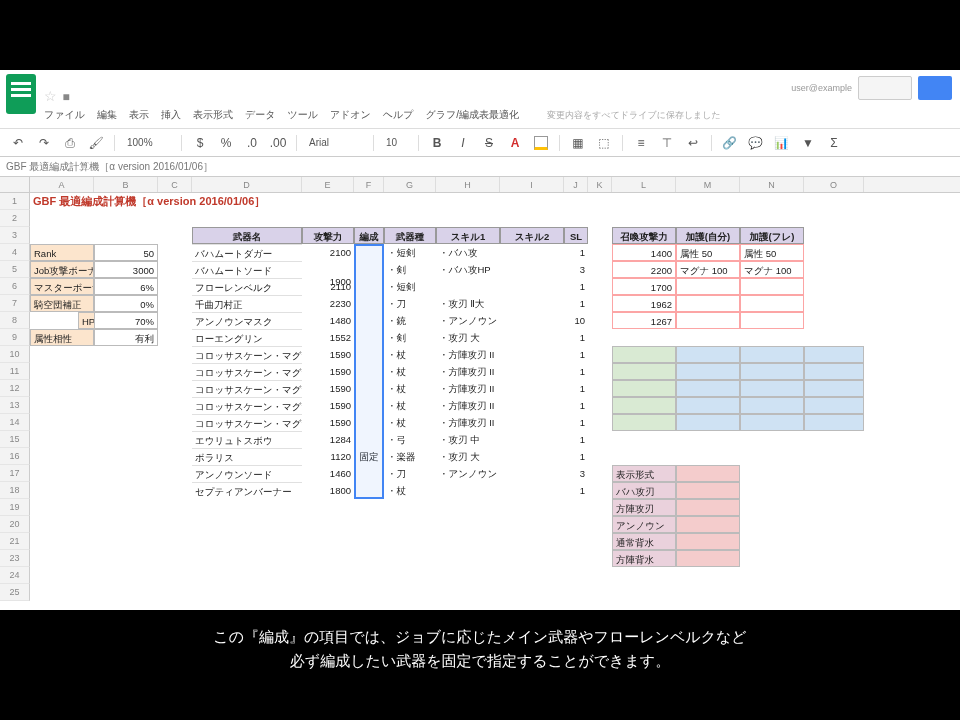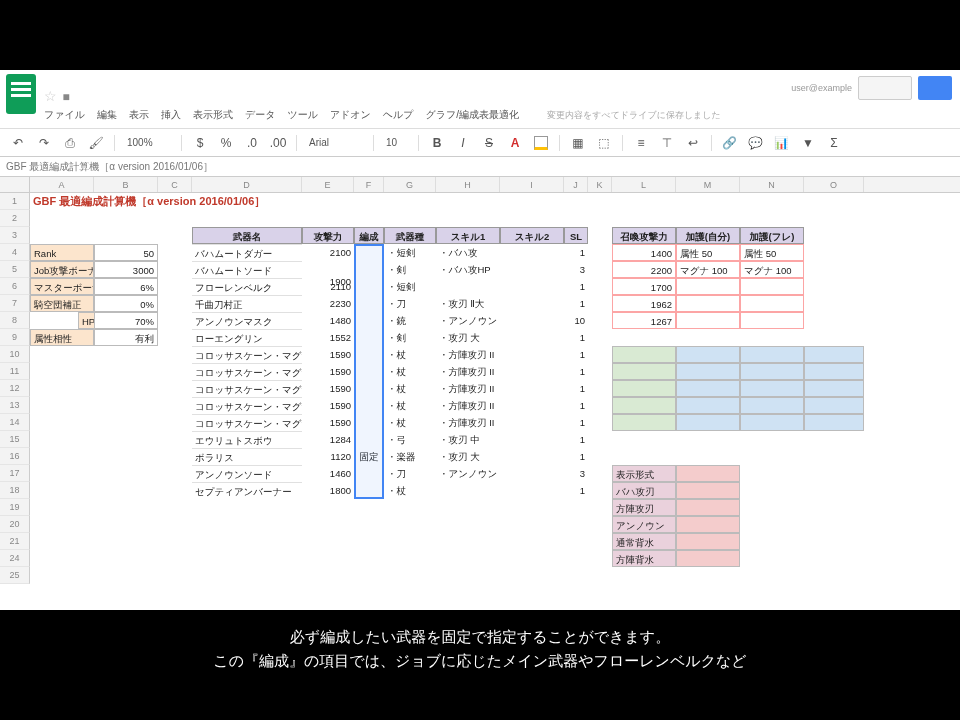--- a/index.html
+++ b/index.html
@@ -208,20 +208,23 @@
           <div class="rh">18</div>
         </div>
         <div class="grid-row">
           <div class="rh">19</div>
         </div>
         <div class="grid-row">
           <div class="rh">20</div>
         </div>
         <div class="grid-row">
           <div class="rh">21</div>
+        </div>
+        <div class="grid-row">
+          <div class="rh">23</div>
         </div>
         <div class="grid-row">
           <div class="rh">24</div>
         </div>
         <div class="grid-row">
           <div class="rh">25</div>
         </div>
       </div>
     <div class="cells" id="cells" style="position:absolute;left:30px;top:0;right:0;bottom:0">
         <div class="abs-cell title-cell" style="left: 0px; top: 0px; width: 354px;">GBF 最適編成計算機［α version  2016/01/06］</div>
@@ -399,15 +402,15 @@
         <div class="abs-cell pale-pink" style="left: 646px; top: 340px; width: 64px;"></div>
         <div class="abs-cell pink-cell" style="left: 582px; top: 357px; width: 64px;">方陣背水</div>
         <div class="abs-cell pale-pink" style="left: 646px; top: 357px; width: 64px;"></div>
         <div class="selection-col" style="left: 324px; top: 51px; width: 30px; height: 255px;"></div>
       </div>
   </div>
 
 </div>
 
 <div class="letterbox-bottom">
+  <div>この『編成』の項目では、ジョブに応じたメイン武器やフローレンベルクなど</div>
   <div>必ず編成したい武器を固定で指定することができます。</div>
-  <div>この『編成』の項目では、ジョブに応じたメイン武器やフローレンベルクなど</div>
 </div>
 
 </body></html>

